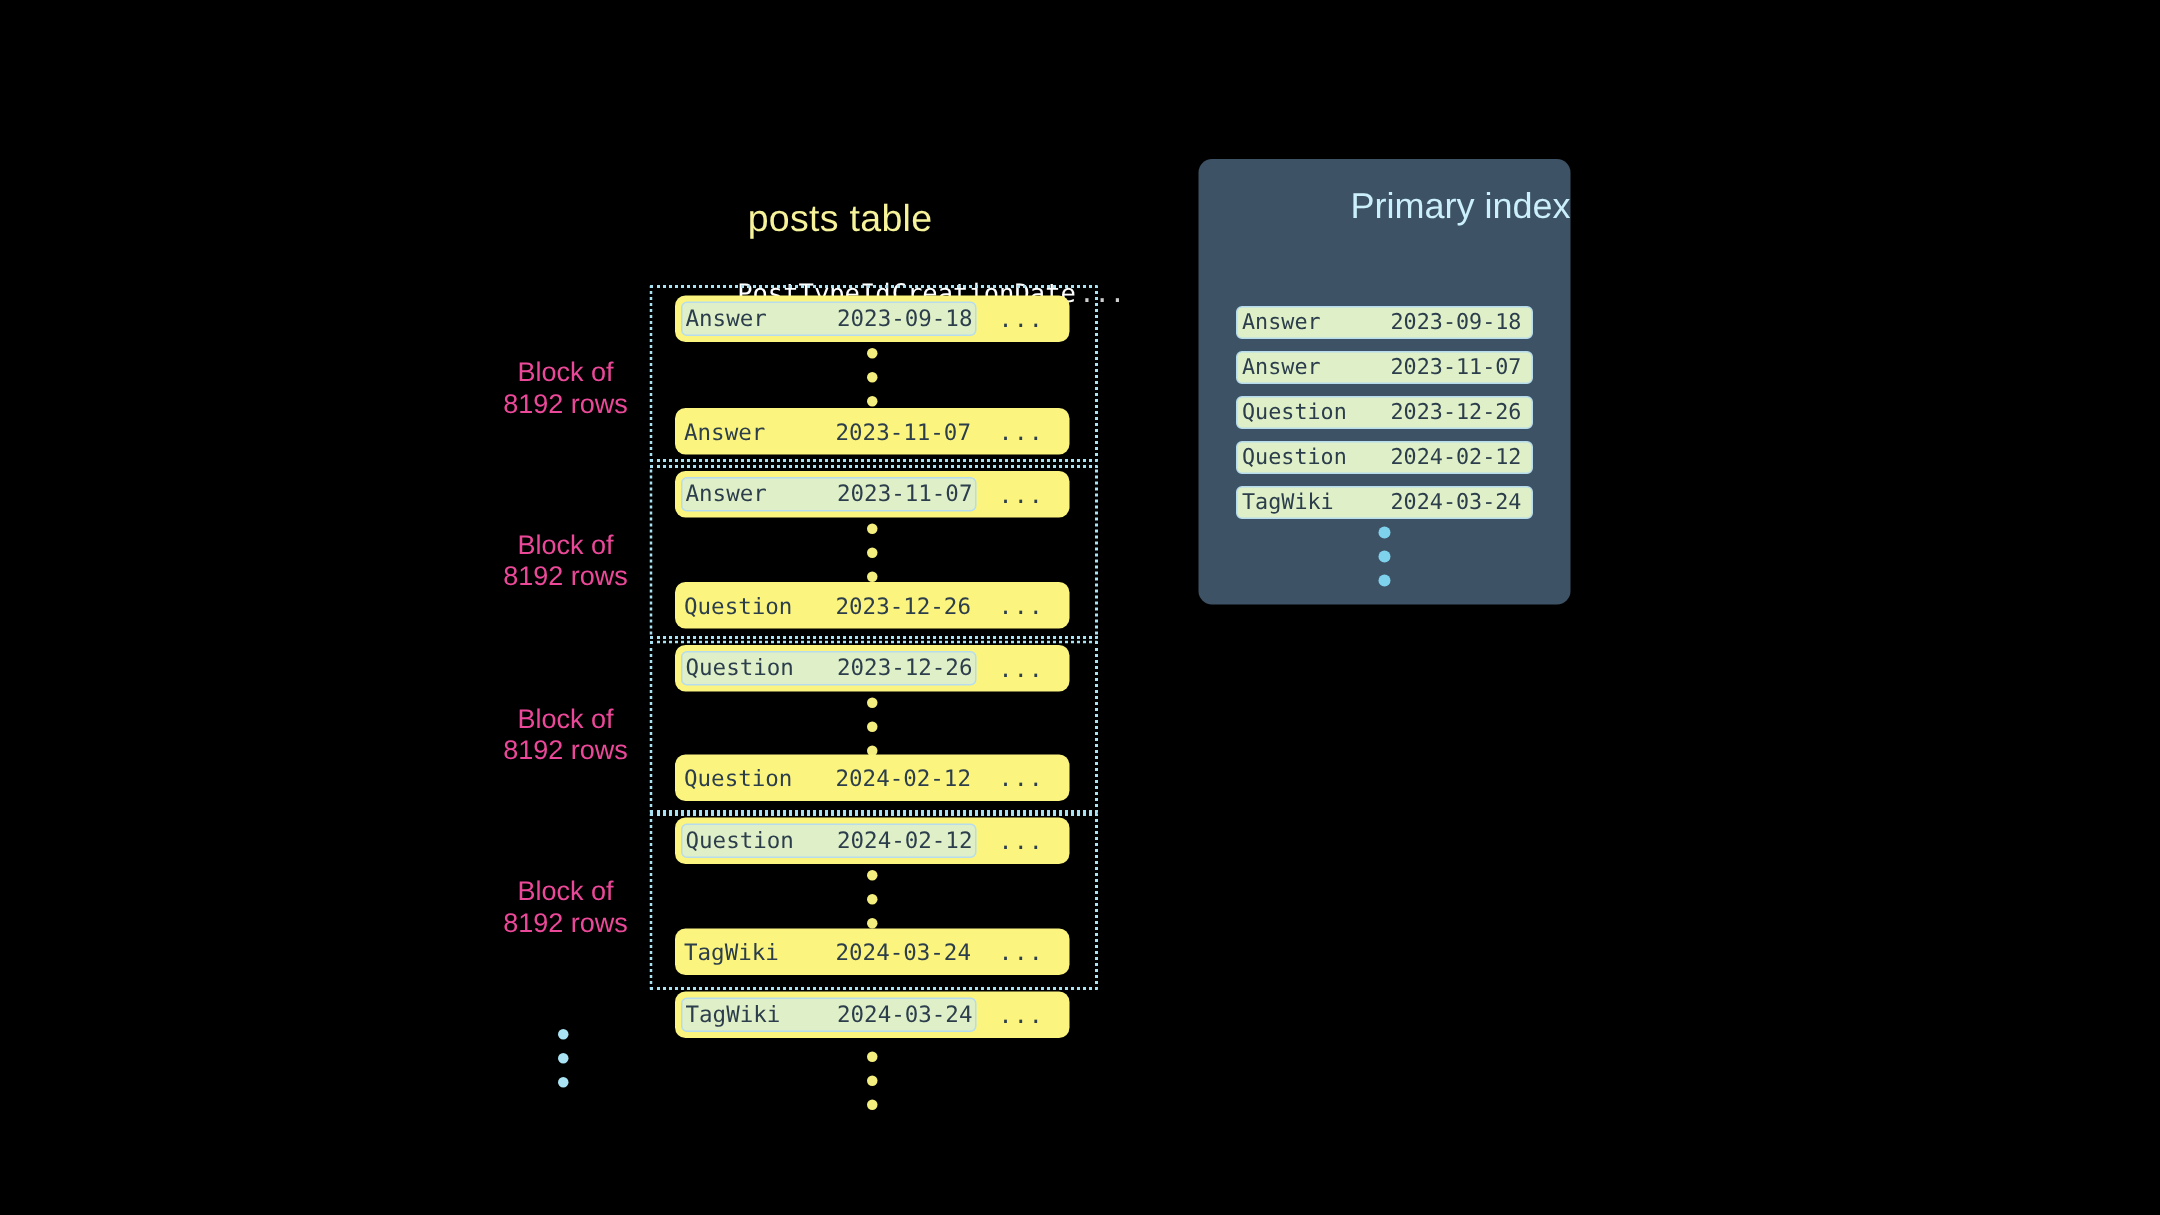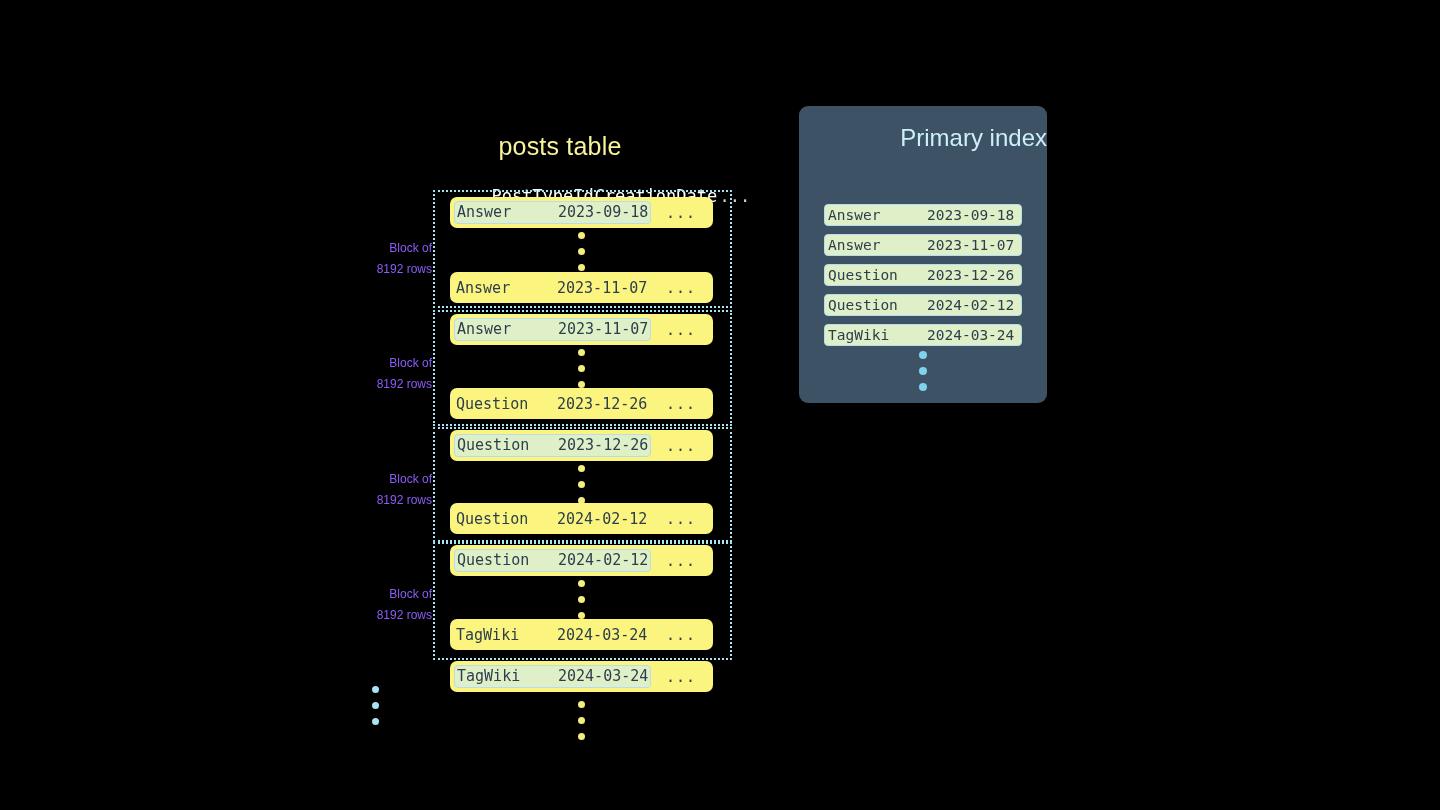--- a/index.html
+++ b/index.html
@@ -32,22 +32,22 @@
 
   
   .block-frame{
     position:absolute;left:103px;width:299px;
     border:2px dotted #a9e2f3;
     box-sizing:border-box;
     border-radius:1px;
   }
   .block-label{
     position:absolute;left:-8px;width:110px;
-    text-align:right;
-    font-size:12px;line-height:21px;color:#8b5cf6;
+    text-align:center;
+    font-size:18px;line-height:21px;color:#ec4899;
   }
 
   
   .row{
     position:absolute;left:120px;width:263px;height:31px;
     background:#fbf47e;border-radius:7px;
     box-sizing:border-box;
     display:flex;align-items:center;
   }
   .row .cells{

